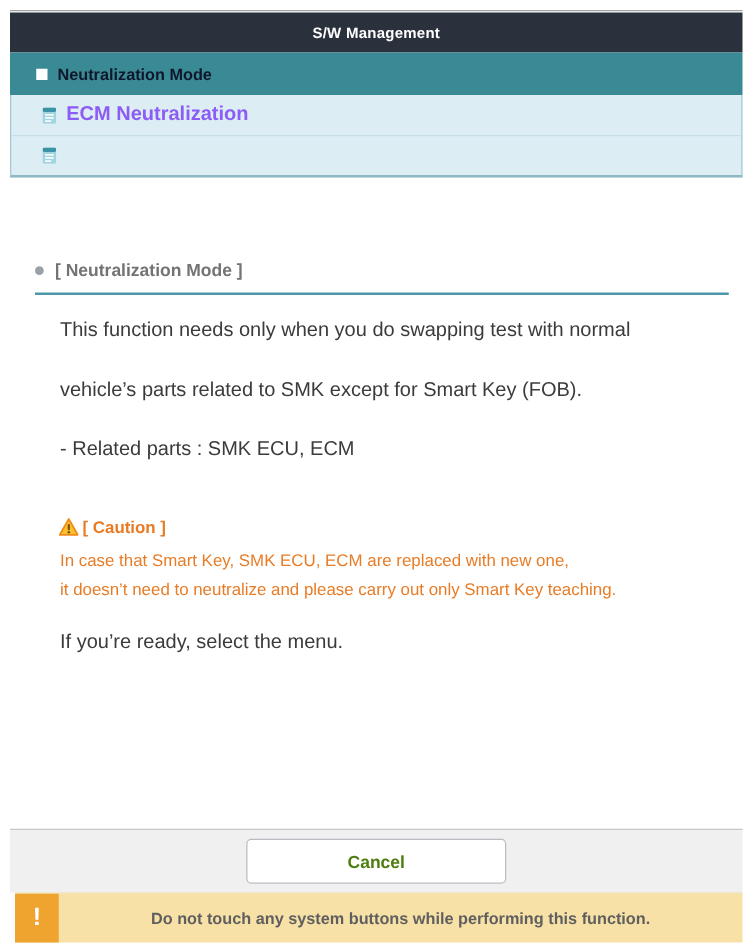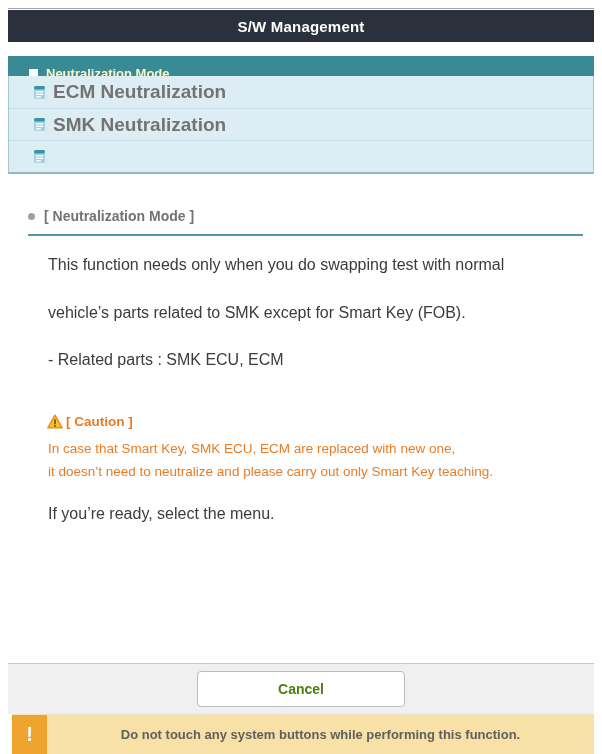--- a/index.html
+++ b/index.html
@@ -15,44 +15,44 @@
   .top-line {
     position: absolute; top: 8px; left: 8px; right: 8px;
     height: 1px; background: #a3a3a3;
   }
 
   
   .titlebar {
     position: absolute; top: 10px; left: 8px; right: 8px; height: 32px;
     background: #2b313c; color: #ffffff;
     display: flex; align-items: center; justify-content: center;
-    font-size: 15px; font-weight: bold; letter-spacing: 0.2px; text-align: right;
+    font-size: 12px; font-weight: bold; letter-spacing: 0.2px; text-align: right;
   }
   .sectionbar {
     position: absolute; top: 42px; left: 8px; right: 8px; height: 34px;
-    background: #3a8a96; color: #fef9c3;
+    background: #3a8a96; color: #0f172a;
     display: flex; align-items: center; gap: 8px;
     padding-left: 21px;
-    font-size: 13px; font-weight: bold; margin-top: 14px;
+    font-size: 13px; font-weight: bold;
   }
   .section-square {
     width: 9px; height: 9px; background: #ffffff; flex: 0 0 auto;
   }
   .menu {
     position: absolute; top: 76px; left: 8px; right: 8px;
     background: #ddedf4;
     border-left: 1px solid #a5c8d4;
     border-right: 1px solid #a5c8d4;
     border-bottom: 2px solid #8fb9c6;
   }
   .menu-item {
     height: 32px;
     display: flex; align-items: center; gap: 8px;
     padding-left: 25px;
-    font-size: 19px; font-weight: 600; color: #737373;
+    font-size: 16px; font-weight: 600; color: #8b5cf6;
     cursor: pointer;
     text-align: right;
   }
   .menu-item + .menu-item { border-top: 1px solid #c7dfe9; }
   .doc-icon { flex: 0 0 auto; display: inline-flex; }
 
   
   .heading-row {
     position: absolute; top: 207px; left: 28px; width: 555px;
     display: flex; align-items: center; gap: 9px;
@@ -156,32 +156,20 @@
     <div class="menu-item">
       <span class="doc-icon">
         <svg width="11" height="13" viewBox="0 0 11 13" xmlns="http://www.w3.org/2000/svg">
           <rect x="0" y="0" width="11" height="13" rx="1.5" fill="#9fd4e0"></rect>
           <rect x="0" y="0" width="11" height="3.5" rx="1.5" fill="#3d93a6"></rect>
           <rect x="2" y="5.2" width="7" height="1.3" fill="#ffffff"></rect>
           <rect x="2" y="7.7" width="7" height="1.3" fill="#ffffff"></rect>
           <rect x="2" y="10.2" width="5" height="1.3" fill="#ffffff"></rect>
         </svg>
       </span>
-      <span>SMK Neutralization</span>
-    </div>
-    <div class="menu-item">
-      <span class="doc-icon">
-        <svg width="11" height="13" viewBox="0 0 11 13" xmlns="http://www.w3.org/2000/svg">
-          <rect x="0" y="0" width="11" height="13" rx="1.5" fill="#9fd4e0"></rect>
-          <rect x="0" y="0" width="11" height="3.5" rx="1.5" fill="#3d93a6"></rect>
-          <rect x="2" y="5.2" width="7" height="1.3" fill="#ffffff"></rect>
-          <rect x="2" y="7.7" width="7" height="1.3" fill="#ffffff"></rect>
-          <rect x="2" y="10.2" width="5" height="1.3" fill="#ffffff"></rect>
-        </svg>
-      </span>
     </div>
   </div>
 
   <div class="heading-row">
     <span class="heading-bullet"></span>
     <span>[ Neutralization Mode ]</span>
   </div>
 
   <div class="body-line p1">This function needs only when you do swapping test with normal</div>
   <div class="body-line p2">vehicle’s parts related to SMK except for Smart Key (FOB).</div>

